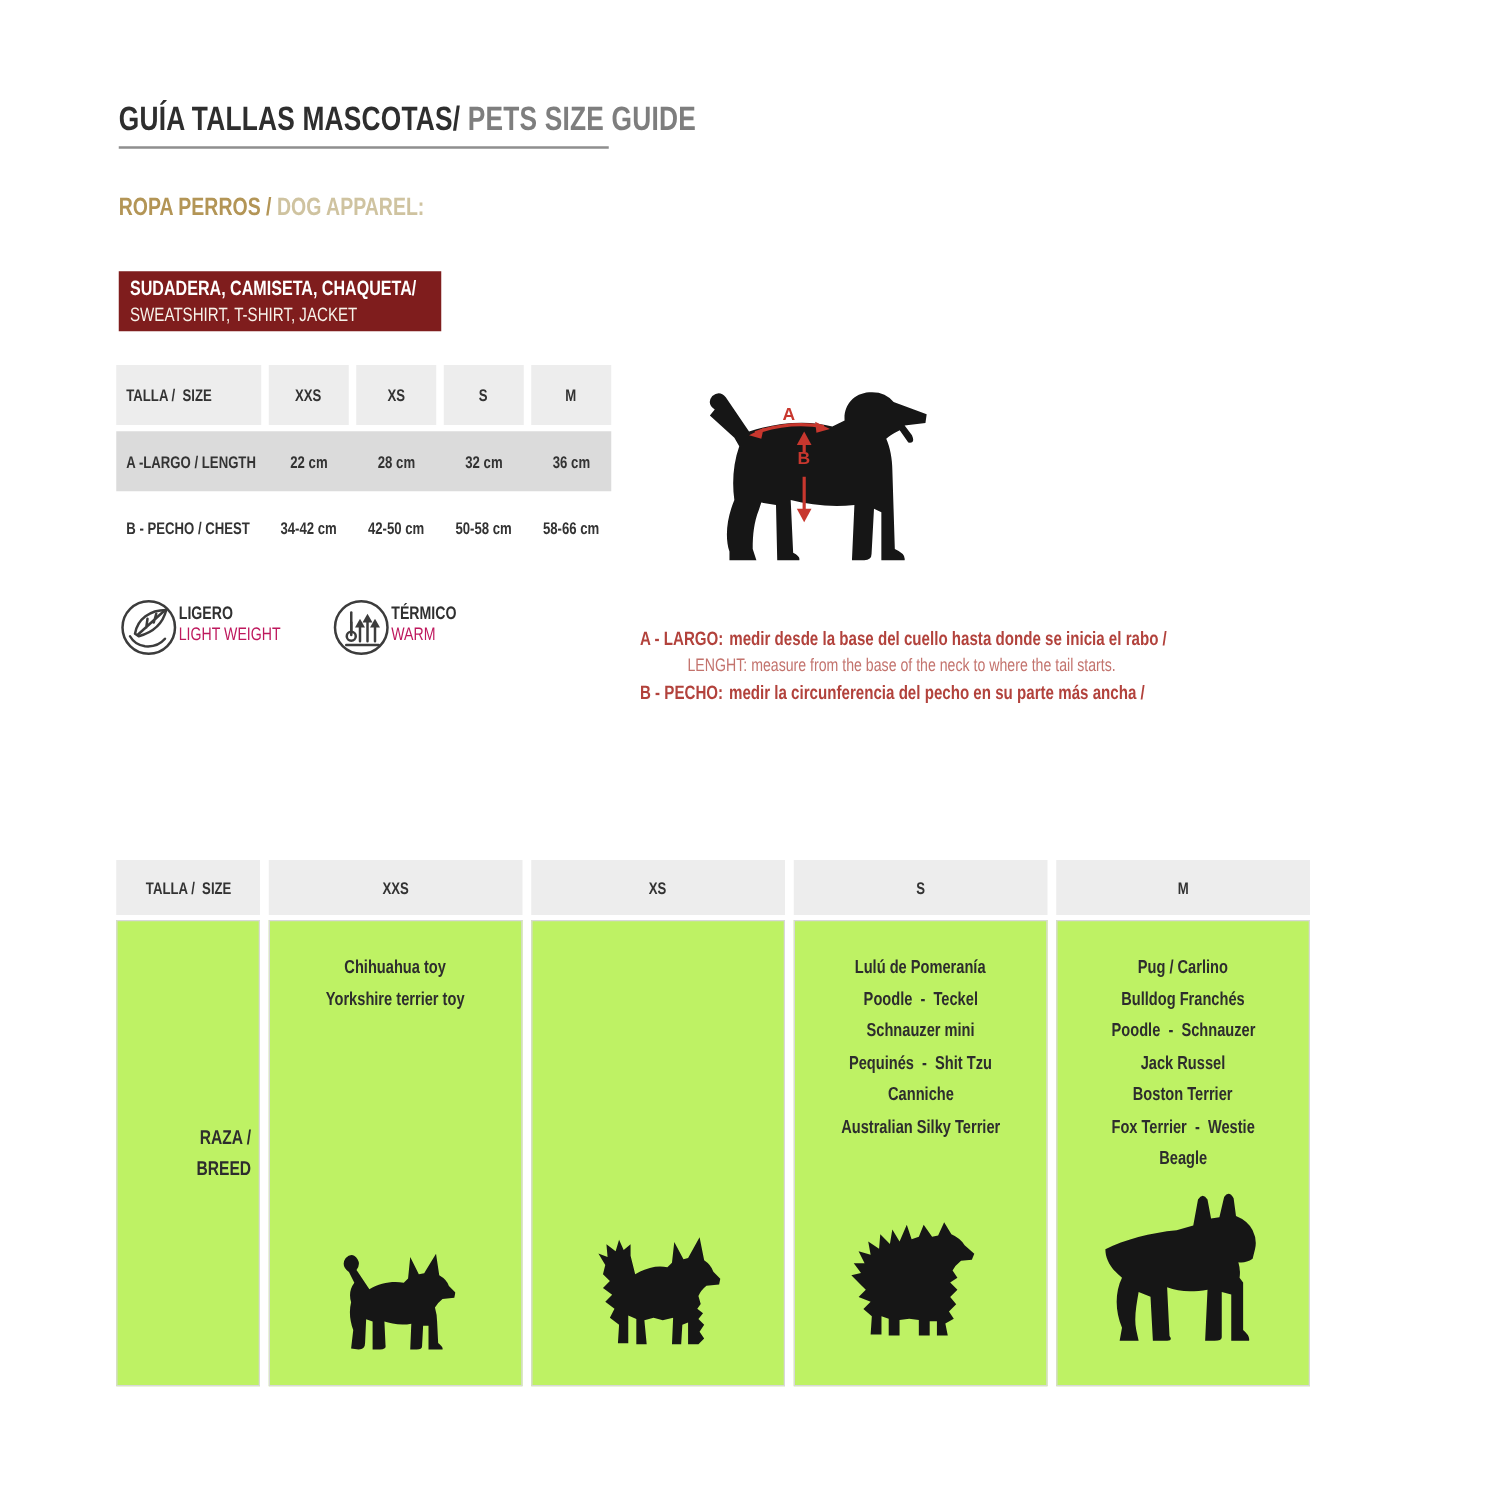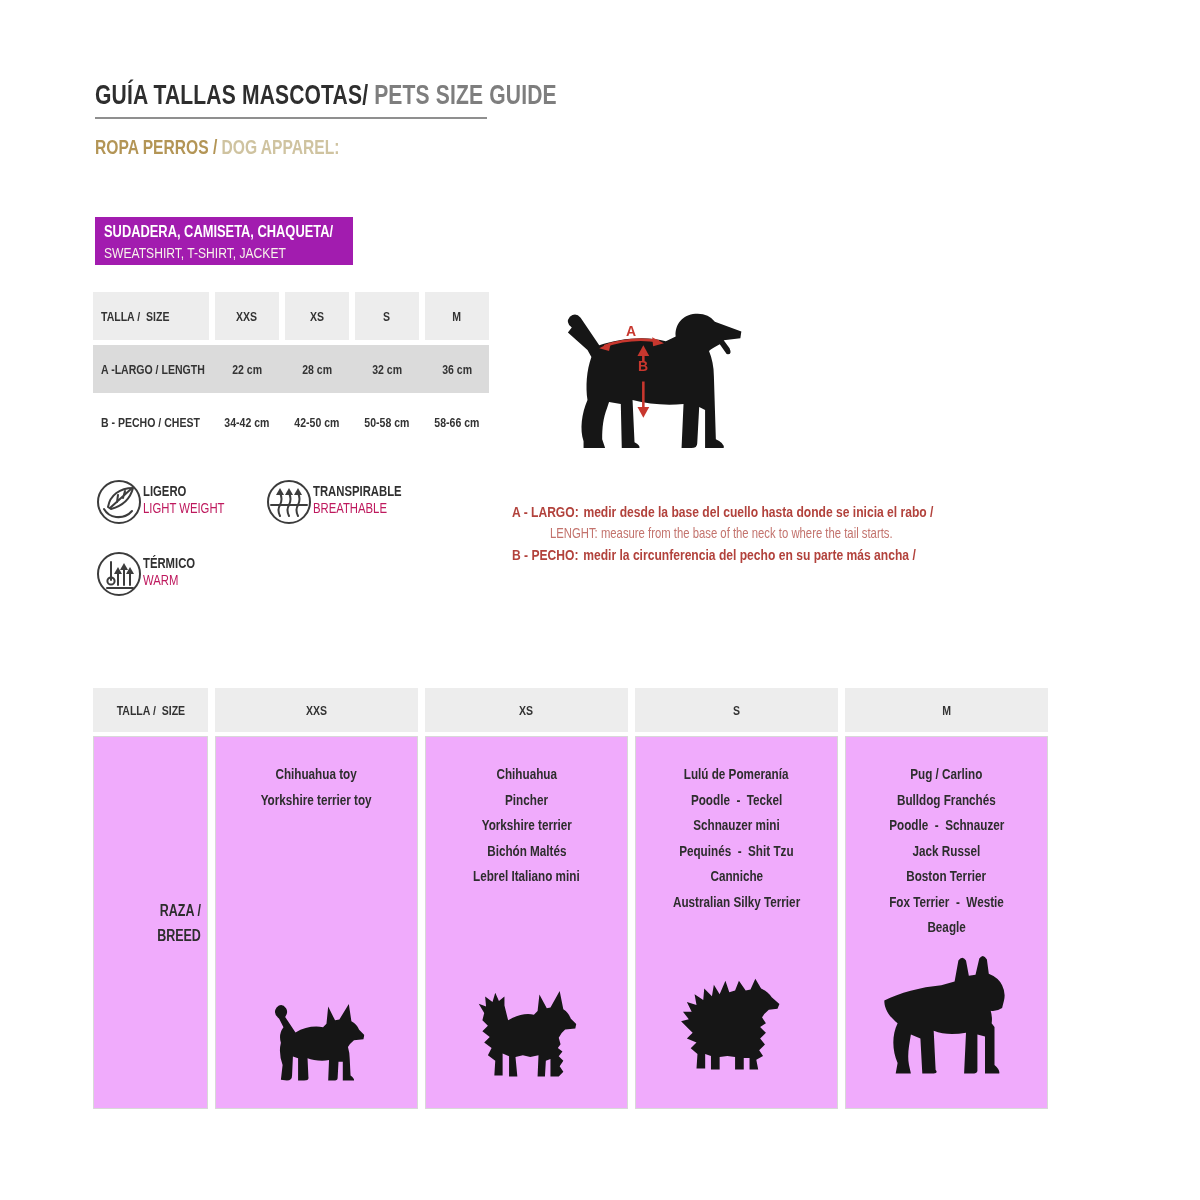--- a/index.html
+++ b/index.html
@@ -7,26 +7,26 @@
           font-family:"Liberation Sans","DejaVu Sans",sans-serif;color:#2f2f2f;}
   
   .cx{display:inline-block;transform:scaleX(.78);transform-origin:center;white-space:pre;}
   .cxl{transform-origin:0 50%;}
 
   
   .title{position:absolute;left:95px;top:80px;font-size:27px;font-weight:bold;letter-spacing:.2px;}
   .t-es{color:#2e2e2e;}
   .t-en{color:#7e7e7e;font-weight:bold;}
   .title-rule{position:absolute;left:95px;top:117px;width:392px;height:2px;background:#8f8f8f;}
-  .subtitle{position:absolute;left:95px;top:136px;font-size:20px;font-weight:bold;}
+  .subtitle{position:absolute;left:95px;top:155px;font-size:20px;font-weight:bold;}
   .s-es{color:#b39556;}
   .s-en{color:#cfc3a0;}
 
   
-  .banner{position:absolute;left:95px;top:217px;width:258px;height:48px;background:#a21caf;
+  .banner{position:absolute;left:95px;top:217px;width:258px;height:48px;background:#7f1d1d;
           padding:4px 0 0 9px;box-sizing:border-box;line-height:21px;}
   .b1{font-size:16.5px;font-weight:bold;color:#fff;}
   .b2{font-size:15.5px;color:#f7f3ea;}
 
   
   .sizetable{position:absolute;left:93px;top:292px;width:396px;height:154px;}
   .rowa-stripe{position:absolute;left:0;top:53px;width:396px;height:48px;background:#dbdbdb;}
   .st-grid{position:absolute;left:0;top:0;display:grid;
            grid-template-columns:116px 64px 64px 64px 64px;
            grid-auto-rows:48px;column-gap:6px;row-gap:5px;}
@@ -57,21 +57,21 @@
   .nes{margin-left:6px;}
   .nen-wrap{margin-left:38px;}
   .nen{font-size:14.5px;color:#c3736d;}
 
   
   .breedtable{position:absolute;left:93px;top:688px;display:grid;
               grid-template-columns:115px 203px 203px 203px 203px;
               grid-template-rows:44px 373px;column-gap:7px;row-gap:4px;}
   .bt-head{background:#ededed;display:flex;align-items:center;justify-content:center;
            font-size:13.5px;font-weight:bold;color:#333;}
-  .bt-body{background:#f0abfc;border:1px solid #d8d8d8;position:relative;}
+  .bt-body{background:#bef264;border:1px solid #d8d8d8;position:relative;}
   .raza{display:flex;flex-direction:column;align-items:flex-end;justify-content:center;height:100%;
         font-size:16px;font-weight:bold;color:#2d2d2d;line-height:25px;}
   .breeds{padding-top:28px;text-align:center;}
   .bl{height:25.5px;font-size:15px;font-weight:bold;color:#2d2d2d;}
   .dogwrap{position:absolute;bottom:20px;left:50%;transform:translateX(-50%);}
   .sil{fill:#161616;}
   .red{fill:#c8372e;}
   .redln{stroke:#c8372e;stroke-width:2.6;fill:none;}
 </style>
 </head>
@@ -159,34 +159,20 @@
     <div class="feature">
       <svg class="ficon" width="48" height="48" viewBox="0 0 48 48">
         <circle class="ic" cx="24" cy="24" r="21"></circle>
         <path class="ic" d="M13,29 C15,17 25,10 38,10 C35,22 27,28 16,31 Z" stroke-width="1.6"></path>
         <path class="ic" d="M36,11 L15,30 M30,13 L28,20 M23,17 L22,24" stroke-width="1.3"></path>
         <path class="ic" d="M9,31 Q13,38 21,39 Q31,40 37,33" stroke-width="1.8"></path>
       </svg>
       <div class="flabels">
         <div class="f-es"><span class="cx cxl">LIGERO</span></div>
         <div class="f-en"><span class="cx cxl">LIGHT WEIGHT</span></div>
-      </div>
-    </div>
-    <div class="feature">
-      <svg class="ficon" width="48" height="48" viewBox="0 0 48 48">
-        <circle class="ic" cx="24" cy="24" r="21"></circle>
-        <path class="ic" d="M6,27 L42,27" stroke-width="1.8"></path>
-        <path class="ic" d="M15,38 Q12,32 15,27 Q18,21 15,15 M24,38 Q21,32 24,27 Q27,21 24,15 M33,38 Q30,32 33,27 Q36,21 33,15" stroke-width="1.5"></path>
-        <polygon class="icf" points="15,10 11,17 19,17"></polygon>
-        <polygon class="icf" points="24,10 20,17 28,17"></polygon>
-        <polygon class="icf" points="33,10 29,17 37,17"></polygon>
-      </svg>
-      <div class="flabels">
-        <div class="f-es"><span class="cx cxl">TRANSPIRABLE</span></div>
-        <div class="f-en"><span class="cx cxl">BREATHABLE</span></div>
       </div>
     </div>
     <div class="feature">
       <svg class="ficon" width="48" height="48" viewBox="0 0 48 48">
         <circle class="ic" cx="24" cy="24" r="21"></circle>
         <path class="ic" d="M16,12 L16,28" stroke-width="2"></path>
         <circle class="ic" cx="16" cy="31" r="3.6" stroke-width="1.6"></circle>
         <path class="ic" d="M16,20 L16,30" stroke-width="3"></path>
         <path class="ic" d="M23,35 L23,22 M29,35 L29,18 M35,35 L35,22" stroke-width="1.6"></path>
         <polygon class="icf" points="23,17 19,24 27,24"></polygon>
@@ -237,27 +223,20 @@
         <div class="bl"><span class="cx">Yorkshire terrier toy</span></div>
       </div>
       <div class="dogwrap">
         <svg width="95" height="86" viewBox="0 0 110 100">
           <path class="sil" d="M11,24 Q3,18 8,11 Q14,5 19,12 Q22,17 18,22 L30,40 C40,34 52,32 62,34 L66,30 L68,10 L76,26 L81,25 L92,7 L95,27 Q102,31 104,37 L110,43 L109,48 L98,49 Q93,53 91,57 Q93,64 93,70 L94,90 Q99,94 98,96 L85,96 L85,74 L80,74 L79,93 Q79,96 74,96 L68,96 L69,72 C60,74 50,72 44,70 L45,92 Q46,96 40,96 L33,96 L33,70 L27,68 L26,90 Q26,96 20,96 L13,95 L15,78 Q10,64 13,52 Q10,42 16,34 Z"></path>
         </svg>
       </div>
     </div>
 
     <div class="bt-body">
-      <div class="breeds">
-        <div class="bl"><span class="cx">Chihuahua</span></div>
-        <div class="bl"><span class="cx">Pincher</span></div>
-        <div class="bl"><span class="cx">Yorkshire terrier</span></div>
-        <div class="bl"><span class="cx">Bichón Maltés</span></div>
-        <div class="bl"><span class="cx">Lebrel Italiano mini</span></div>
-      </div>
       <div class="dogwrap">
         <svg width="115" height="97" viewBox="0 0 125 105">
           <path class="sil" d="M16,28 L10,18 L18,21 L17,10 L25,16 L28,6 L32,15 L38,10 L38,20 L42,36 C52,30 62,28 70,30 L74,26 L76,8 L84,23 L88,22 L98,4 L102,24 Q108,28 110,34 L116,40 L115,45 L104,46 Q99,50 97,55 L99,62 L96,66 L101,70 L97,75 L102,80 L98,86 L102,92 L97,97 L88,97 L88,78 L83,80 L82,97 L74,97 L75,74 L66,76 L58,74 L50,76 L52,97 L43,97 L43,75 L36,72 L36,96 L27,96 L28,80 L20,74 L24,66 L16,60 L22,54 L14,48 L20,42 L14,36 Z"></path>
         </svg>
       </div>
     </div>
 
     <div class="bt-body">
       <div class="breeds">
         <div class="bl"><span class="cx">Lulú de Pomeranía</span></div>

